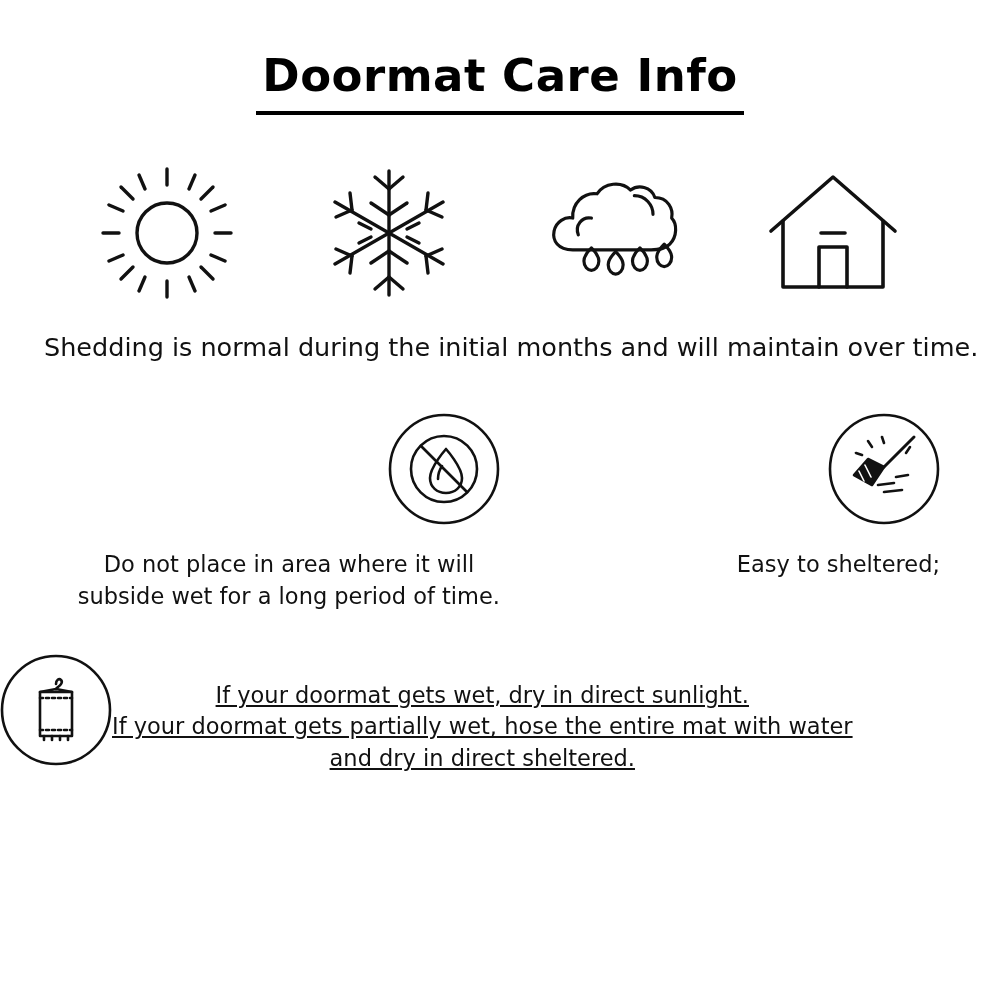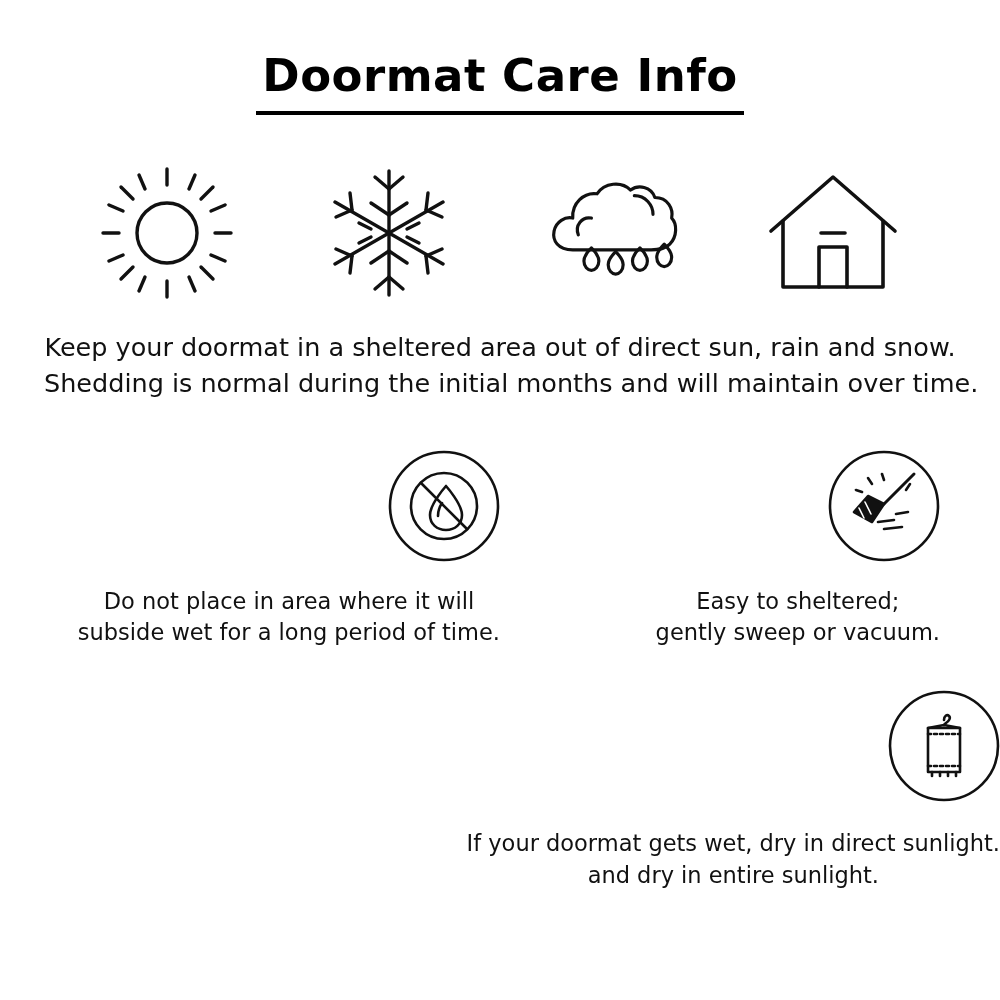--- a/index.html
+++ b/index.html
@@ -91,22 +91,23 @@
     font-size: 22.5px;
     line-height: 1.38;
     color: #111;
   }
   .care-caption div { white-space: nowrap; }
 
   
   .dry-section {
     margin-top: 42px;
     display: flex;
-    flex-direction: column;
-    align-items: flex-end;
+    flex-direction: row;
+    align-items: flex-start;
+    text-decoration: underline;
   }
   .dry-caption {
     margin-top: 26px;
     text-align: center;
     font-size: 22.5px;
     line-height: 1.42;
     color: #111;
   }
   .dry-caption div { white-space: nowrap; }
 </style>
@@ -188,21 +189,20 @@
         <path d="M8 68 L70 14 L132 68"></path>
         <path d="M20 58 L20 124 L120 124 L120 58"></path>
         <path d="M56 124 L56 84 L84 84 L84 124"></path>
         <path d="M58 70 L82 70"></path>
       </svg>
     </div>
 
   </div>
 
   <div class="intro-text">
-    <div>Keep your doormat in a sheltered area out of direct sun, rain and snow.</div>
     <div>Shedding is normal during the initial months and will maintain over time.</div>
   </div>
 
   <div class="care-row">
 
     <div class="care-col">
       <div class="circle-icon">
         <svg viewBox="0 0 112 112" width="112" height="112" fill="none" stroke="#111" stroke-width="2.6" stroke-linecap="round" stroke-linejoin="round">
           <circle cx="56" cy="56" r="54"></circle>
           <circle cx="56" cy="56" r="33"></circle>
@@ -229,21 +229,20 @@
           <path d="M56 79 L74 77"></path>
           <path d="M68 64 L80 62"></path>
           <path d="M44 34 L40 28"></path>
           <path d="M56 30 L54 24"></path>
           <path d="M34 42 L28 40"></path>
           <path d="M78 40 L82 34"></path>
         </svg>
       </div>
       <div class="care-caption">
         <div>Easy to sheltered;</div>
-        <div>gently sweep or vacuum.</div>
       </div>
     </div>
 
   </div>
 
   <div class="dry-section">
     <div class="circle-icon">
       <svg viewBox="0 0 112 112" width="112" height="112" fill="none" stroke="#111" stroke-width="2.6" stroke-linecap="round" stroke-linejoin="round">
         <circle cx="56" cy="56" r="54"></circle>
         <path d="M56 30 C56 26 59 24 61 26 C63 28 61 31 58 33 L56 35"></path>
@@ -252,17 +251,18 @@
         <path d="M40 44 L72 44" stroke-dasharray="3 3"></path>
         <path d="M40 76 L72 76" stroke-dasharray="3 3"></path>
         <path d="M44 82 L44 86"></path>
         <path d="M52 82 L52 86"></path>
         <path d="M60 82 L60 86"></path>
         <path d="M68 82 L68 86"></path>
       </svg>
     </div>
     <div class="dry-caption">
       <div>If your doormat gets wet, dry in direct sunlight.</div>
-      <div>and dry in entire sunlight.</div>
+      <div>If your doormat gets partially wet, hose the entire mat with water</div>
+      <div>and dry in direct sheltered.</div>
     </div>
   </div>
 
 </div>
 
 </body></html>

